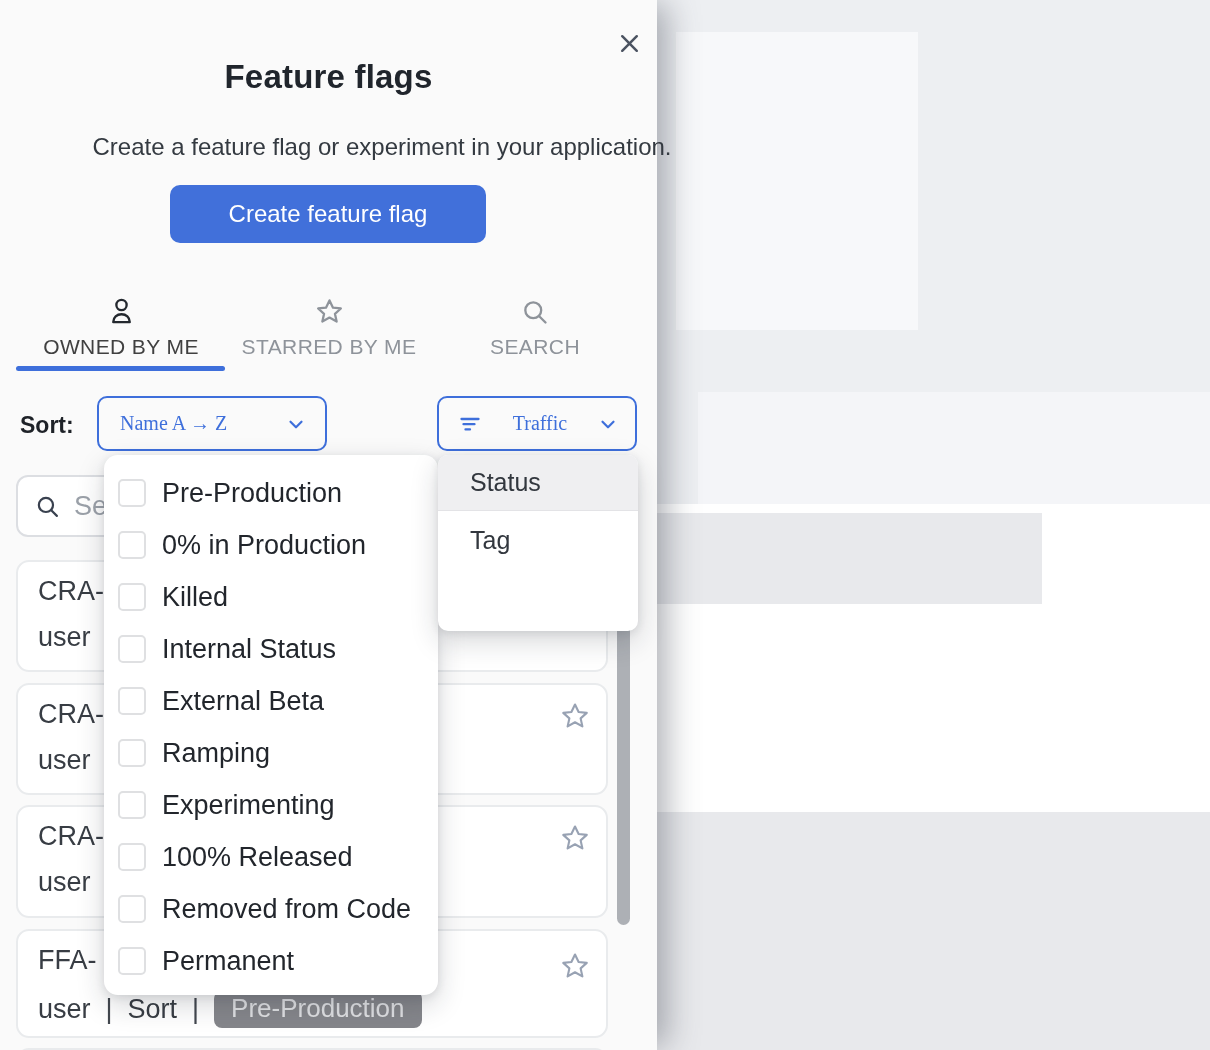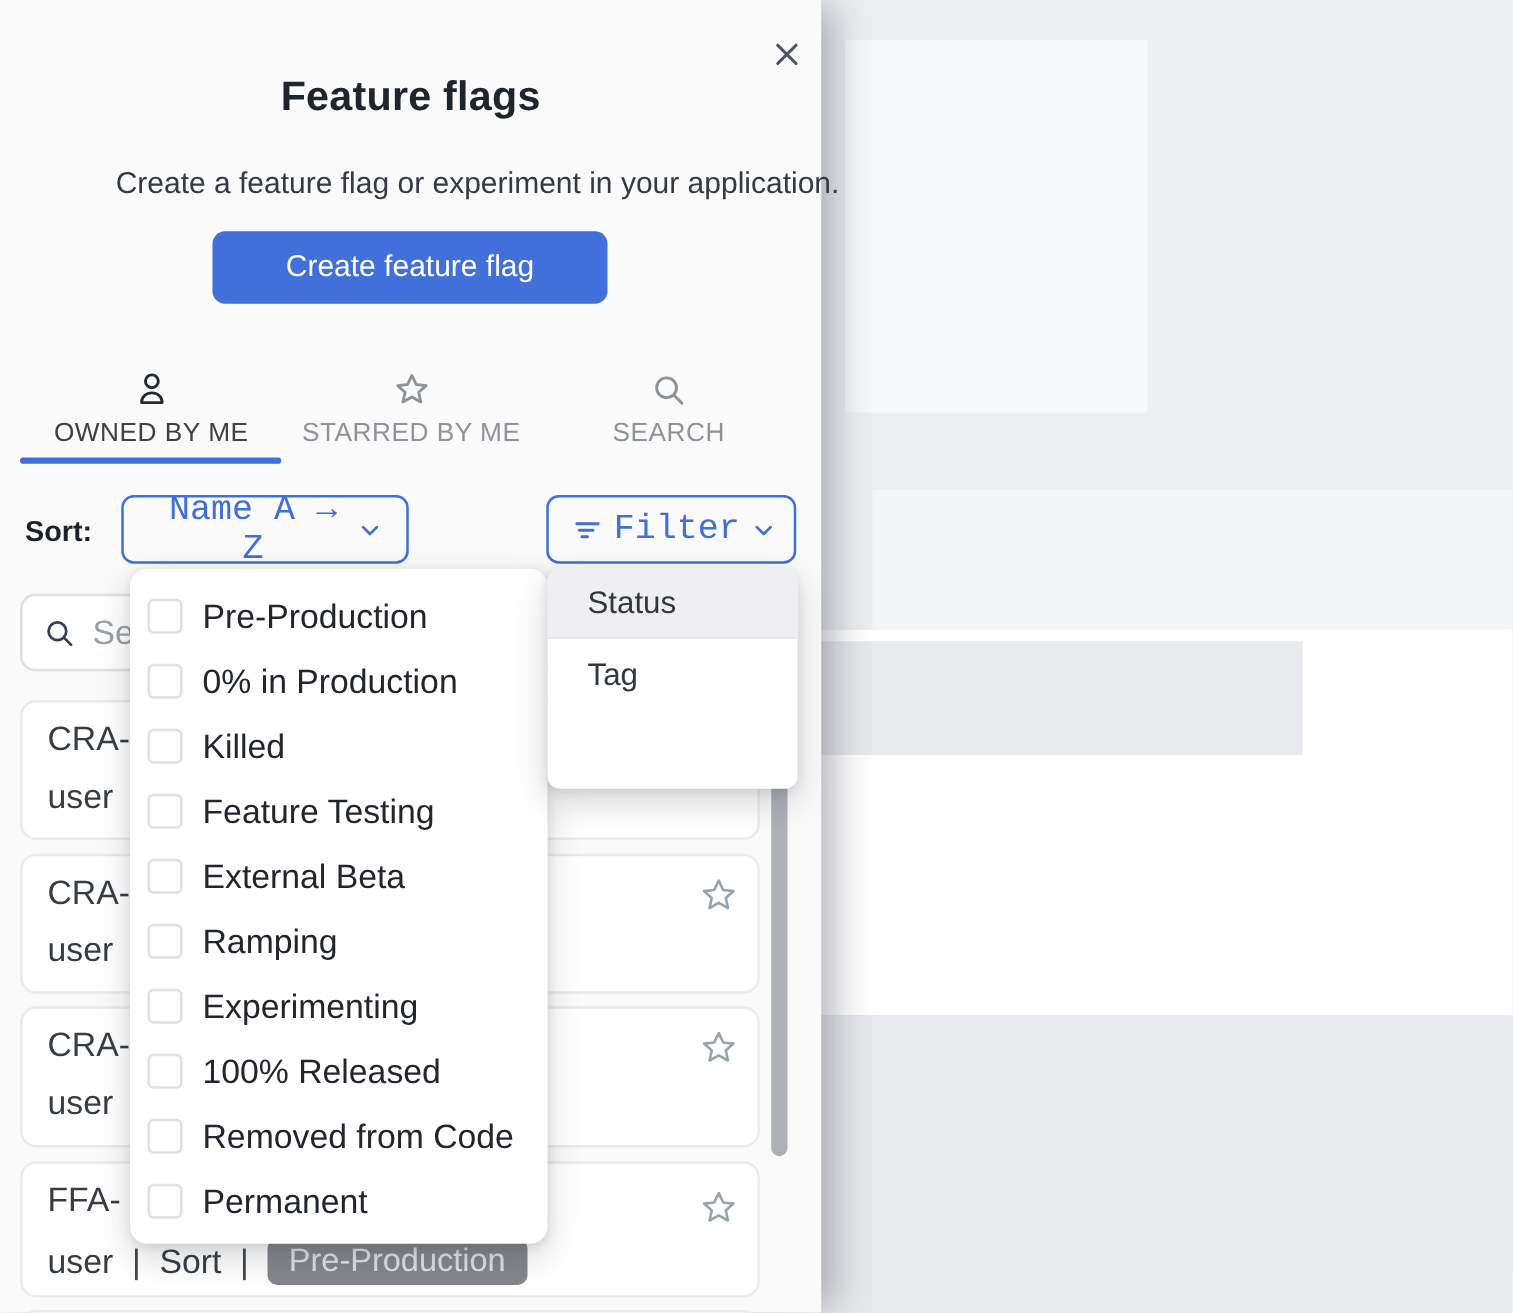--- a/index.html
+++ b/index.html
@@ -42,21 +42,21 @@
   .tab.active .tlabel { color:#404040; }
   .tab.active .ticon { color:#24292f; }
   .tab:not(.active) .tlabel { color:#8e939a; }
   .tab:not(.active) .ticon { color:#8e939a; }
   .tab-underline { position:absolute; left:16px; top:366px; width:209px; height:5px;
     background:#3e6fdb; border-radius:3px; }
 
   
   .sort-label { position:absolute; left:20px; top:412px; font-size:23px; font-weight:bold; color:#1e2228; }
   .pill-btn { position:absolute; top:396px; height:55px; border:2px solid #3e6fdb; border-radius:10px;
-    background:transparent; color:#3e6fdb; font-size:28px; font-family:Liberation Mono, monospace; display:flex;
+    background:transparent; color:#3e6fdb; font-size:20px; font-family:Liberation Serif, serif; display:flex;
     align-items:center; cursor:pointer; }
   .sort-btn { left:97px; width:230px; padding:0 18px 0 21px; justify-content:space-between; }
   .filter-btn { left:437px; width:200px; padding:0 16px 0 18px; justify-content:space-between; gap:8px; }
 
   
   .search-box { position:absolute; left:16px; top:475px; width:592px; height:62px; background:#ffffff;
     border:2px solid #dcdee2; border-radius:12px; display:flex; align-items:center; padding:0 14px 0 17px; }
   .search-box input { border:none; outline:none; flex:1; font-size:27px; color:#2e333a;
     font-family:inherit; background:transparent; margin-left:14px; }
   .search-box input::placeholder { color:#9ba1a9; }
@@ -167,21 +167,21 @@
       </svg>
     </span>
   </button>
 
   <button class="pill-btn filter-btn">
     <span>
       <svg width="26" height="24" viewBox="0 0 24 24" fill="none" stroke="currentColor" stroke-width="2.3" stroke-linecap="round">
         <path d="M3.5 7h17M5.5 12.2h11M7.5 17.4h4.5"></path>
       </svg>
     </span>
-    <span>Filter</span>
+    <span>Traffic</span>
     <span>
       <svg width="22" height="22" viewBox="0 0 24 24" fill="none" stroke="currentColor" stroke-width="2.4" stroke-linecap="round" stroke-linejoin="round">
         <path d="M6 9.5l6 6 6-6"></path>
       </svg>
     </span>
   </button>
 
   <div class="search-box">
     <span class="sicon">
       <svg width="25" height="25" viewBox="0 0 24 24" fill="none" stroke="currentColor" stroke-width="2.1" stroke-linecap="round">
@@ -264,21 +264,21 @@
     <div class="cb-row">
       <span class="cb"></span>
       <span class="cb-label">0% in Production</span>
     </div>
     <div class="cb-row">
       <span class="cb"></span>
       <span class="cb-label">Killed</span>
     </div>
     <div class="cb-row">
       <span class="cb"></span>
-      <span class="cb-label">Feature Testing</span>
+      <span class="cb-label">Internal Status</span>
     </div>
     <div class="cb-row">
       <span class="cb"></span>
       <span class="cb-label">External Beta</span>
     </div>
     <div class="cb-row">
       <span class="cb"></span>
       <span class="cb-label">Ramping</span>
     </div>
     <div class="cb-row">

